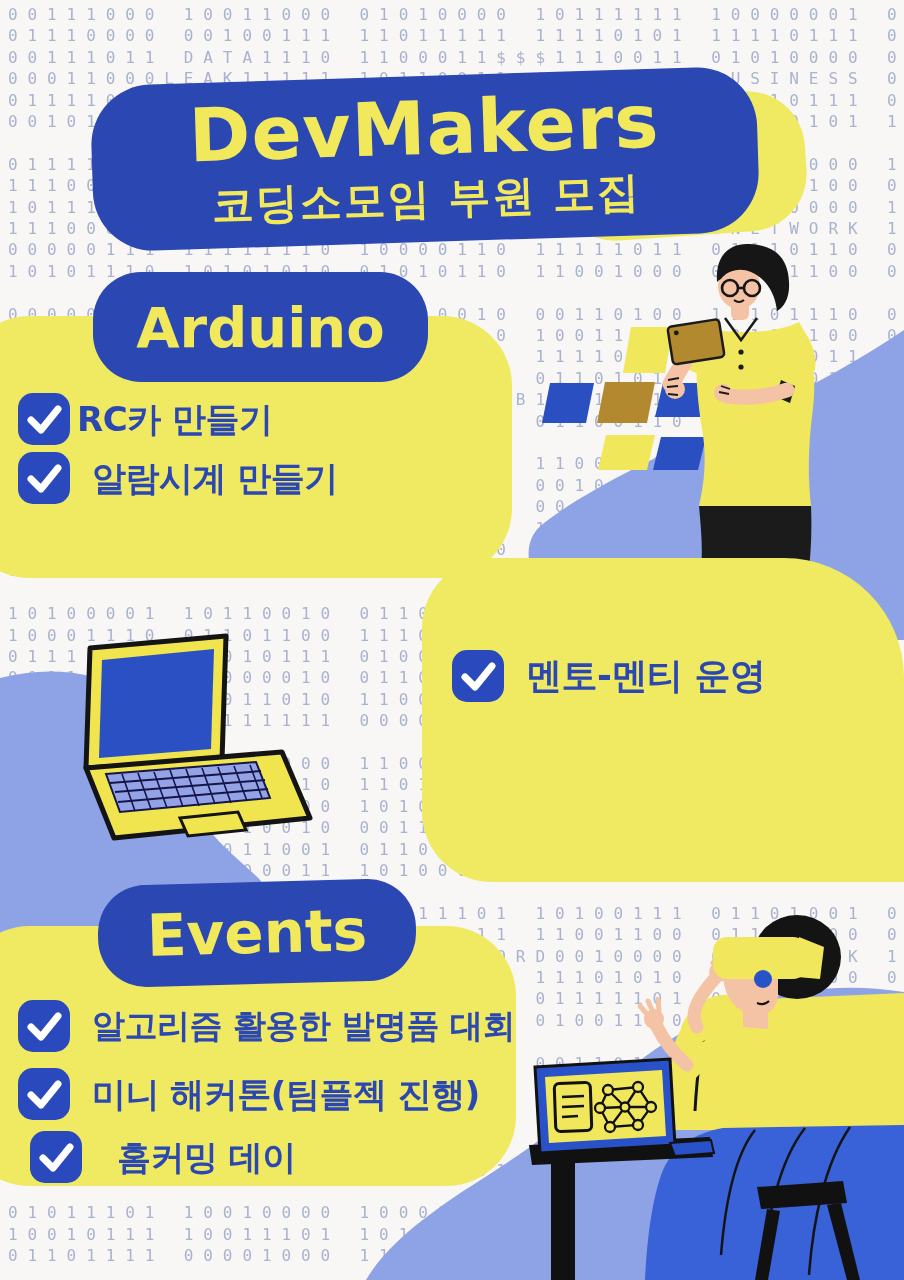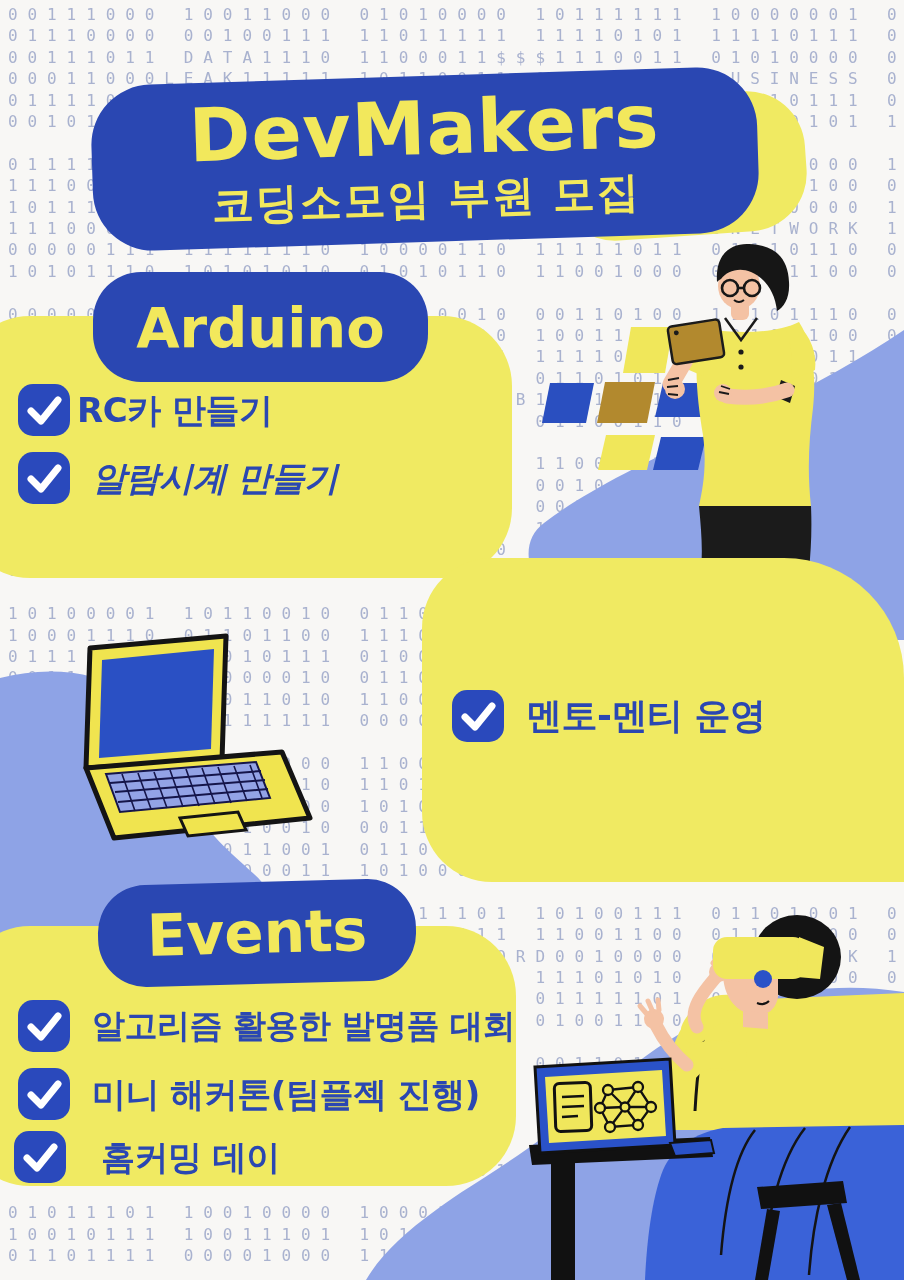--- a/index.html
+++ b/index.html
@@ -237,39 +237,39 @@
   <div id="title-accent-blob"></div>
   <div id="title-blob">
     <div id="poster-title">DevMakers</div>
     <div id="poster-subtitle">코딩소모임 부원 모집</div>
   </div>
 
   <div id="arduino-panel" class="panel"></div>
   <div id="arduino-pill" class="pill">
     <span>Arduino</span>
   </div>
-  <div class="item" style="left:18px; top:384px;gap:7px;">
+  <div class="item" style="left:18px; top:393px;gap:7px;">
     <span class="checkbox">
       <svg width="52" height="52" viewBox="0 0 52 52">
           <path d="M13,27 L23,37 L40,16" stroke="#fff" stroke-width="7" fill="none" stroke-linecap="round" stroke-linejoin="round"></path>
         </svg>
     </span>
     <span class="item-label">RC카 만들기</span>
   </div>
-  <div class="item" style="left:18px; top:452px;font-style:italic;">
+  <div class="item" style="left:18px; top:452px;">
     <span class="checkbox">
       <svg width="52" height="52" viewBox="0 0 52 52">
           <path d="M13,27 L23,37 L40,16" stroke="#fff" stroke-width="7" fill="none" stroke-linecap="round" stroke-linejoin="round"></path>
         </svg>
     </span>
     <span class="item-label">알람시계 만들기</span>
   </div>
 
   <div id="cpp-panel" class="panel"></div>
-  <div class="item cpp" style="left:452px; top:690px;">
+  <div class="item cpp" style="left:452px; top:650px;">
     <span class="checkbox">
       <svg width="52" height="52" viewBox="0 0 52 52">
           <path d="M13,27 L23,37 L40,16" stroke="#fff" stroke-width="7" fill="none" stroke-linecap="round" stroke-linejoin="round"></path>
         </svg>
     </span>
     <span class="item-label">멘토-멘티 운영</span>
   </div>
 
   <div id="events-panel" class="panel"></div>
   <div id="events-pill" class="pill">
@@ -284,21 +284,21 @@
     <span class="item-label" style="font-size:33px;">알고리즘 활용한 발명품 대회</span>
   </div>
   <div class="item" style="left:18px; top:1068px;align-items:center;">
     <span class="checkbox">
       <svg width="52" height="52" viewBox="0 0 52 52">
           <path d="M13,27 L23,37 L40,16" stroke="#fff" stroke-width="7" fill="none" stroke-linecap="round" stroke-linejoin="round"></path>
         </svg>
     </span>
     <span class="item-label">미니 해커톤(팀플젝 진행)</span>
   </div>
-  <div class="item" style="left:14px; top:1131px;gap:35px;">
+  <div class="item" style="left:30px; top:1131px;gap:35px;">
     <span class="checkbox">
       <svg width="52" height="52" viewBox="0 0 52 52">
           <path d="M13,27 L23,37 L40,16" stroke="#fff" stroke-width="7" fill="none" stroke-linecap="round" stroke-linejoin="round"></path>
         </svg>
     </span>
     <span class="item-label">홈커밍 데이</span>
   </div>
 
 </div>
 

